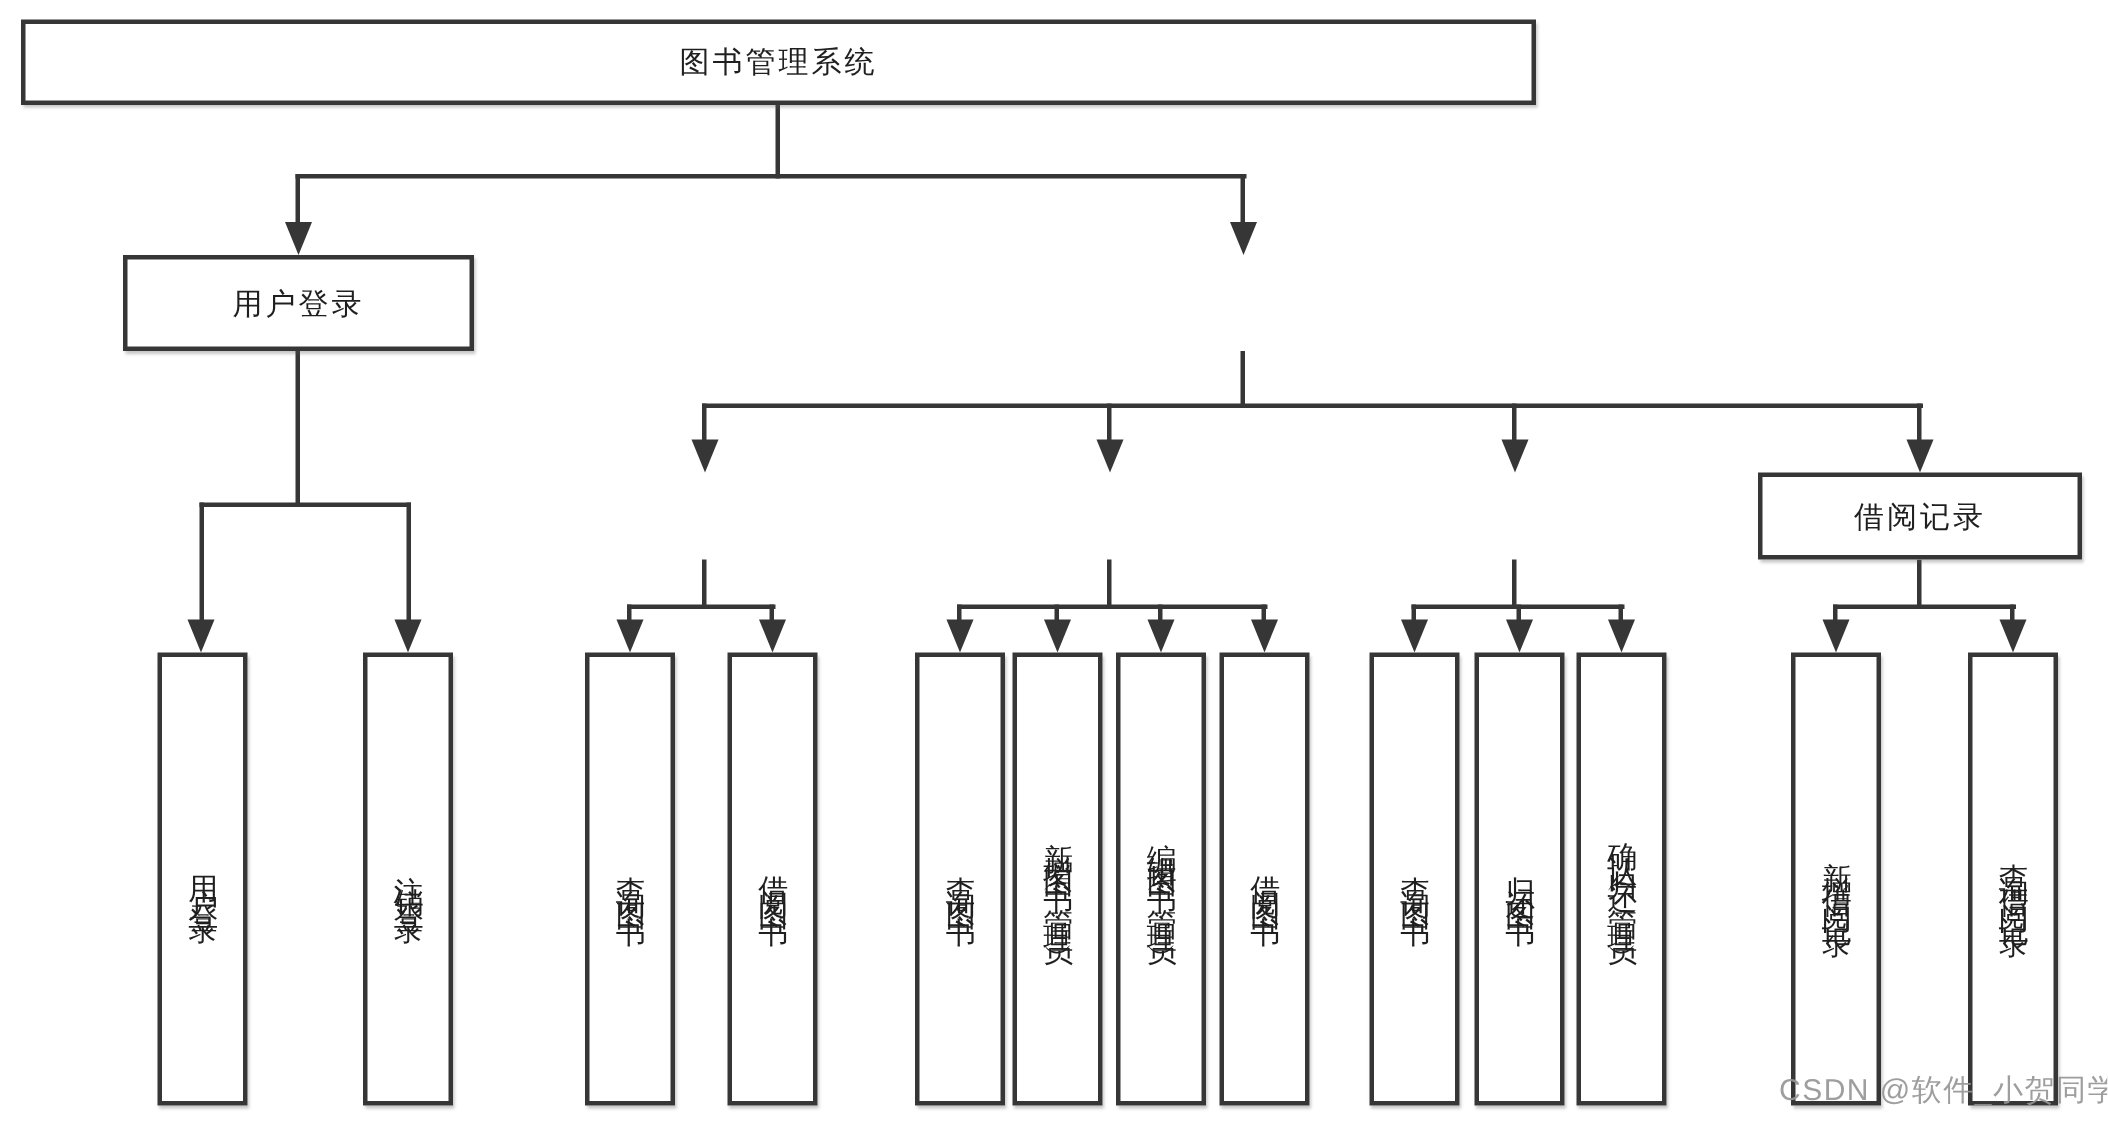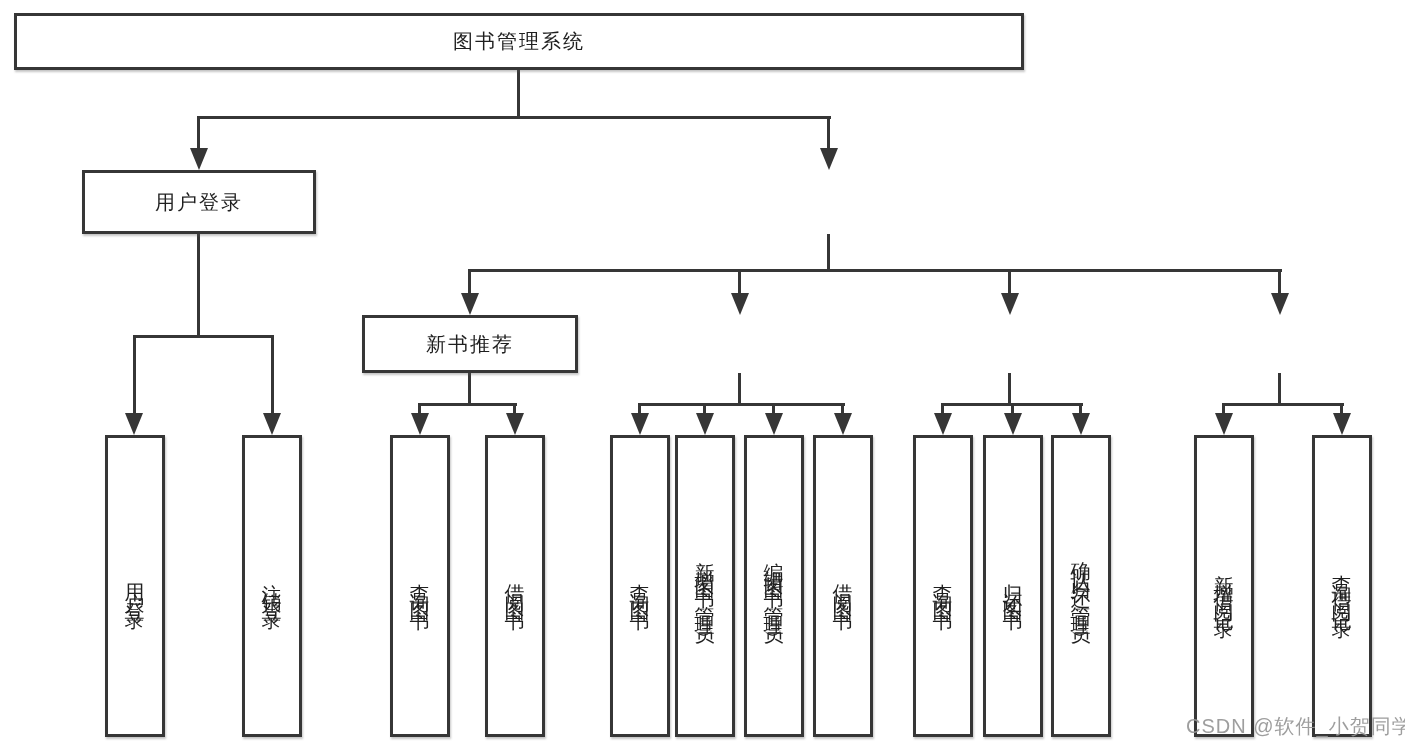--- a/index.html
+++ b/index.html
@@ -63,22 +63,22 @@
   <div class="hline" style="left:468px;top:269px;width:814px;"></div>
   <div class="vline" style="left:468px;top:269px;height:26px;"></div>
   <div class="arrow" style="left:461px;top:293px;"></div>
   <div class="vline" style="left:738px;top:269px;height:26px;"></div>
   <div class="arrow" style="left:731px;top:293px;"></div>
   <div class="vline" style="left:1008px;top:269px;height:26px;"></div>
   <div class="arrow" style="left:1001px;top:293px;"></div>
   <div class="vline" style="left:1278px;top:269px;height:26px;"></div>
   <div class="arrow" style="left:1271px;top:293px;"></div>
 
-  <div class="box" style="left:362px;top:315px;width:216px;height:58px;">
-    <span class="lbl">新书推荐</span>
+  <div class="box" style="left:1172px;top:315px;width:216px;height:58px;">
+    <span class="lbl">借阅记录</span>
   </div>
 
   <div class="vline" style="left:468px;top:373px;height:33px;"></div>
   <div class="hline" style="left:418px;top:403px;width:99px;"></div>
   <div class="vline" style="left:418px;top:403px;height:12px;"></div>
   <div class="arrow" style="left:411px;top:413px;"></div>
   <div class="vline" style="left:513px;top:403px;height:12px;"></div>
   <div class="arrow" style="left:506px;top:413px;"></div>
 
   <div class="vline" style="left:738px;top:373px;height:33px;"></div>

